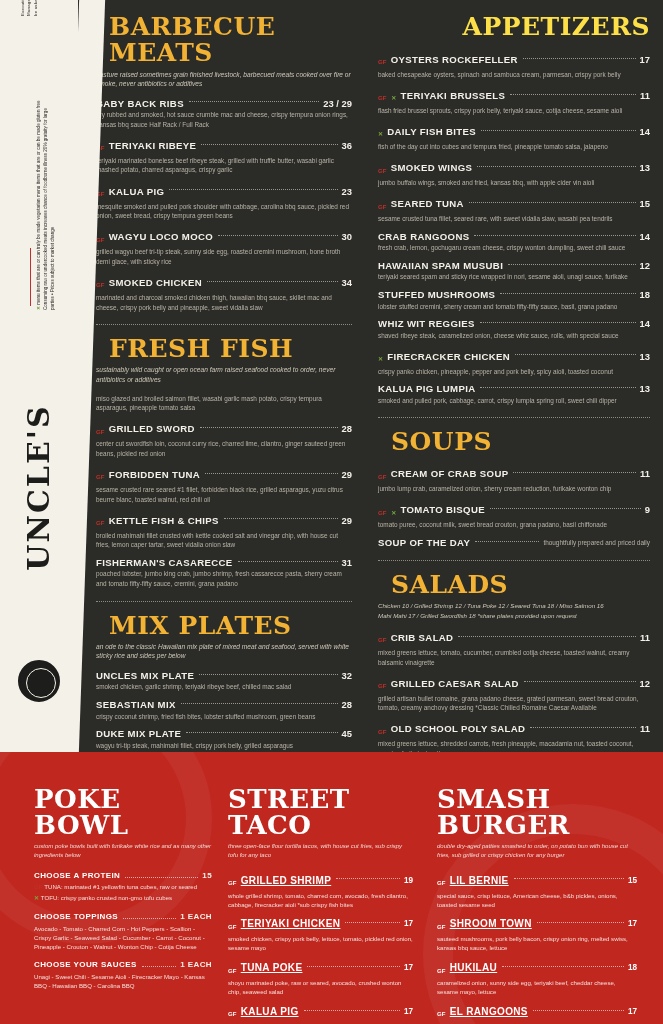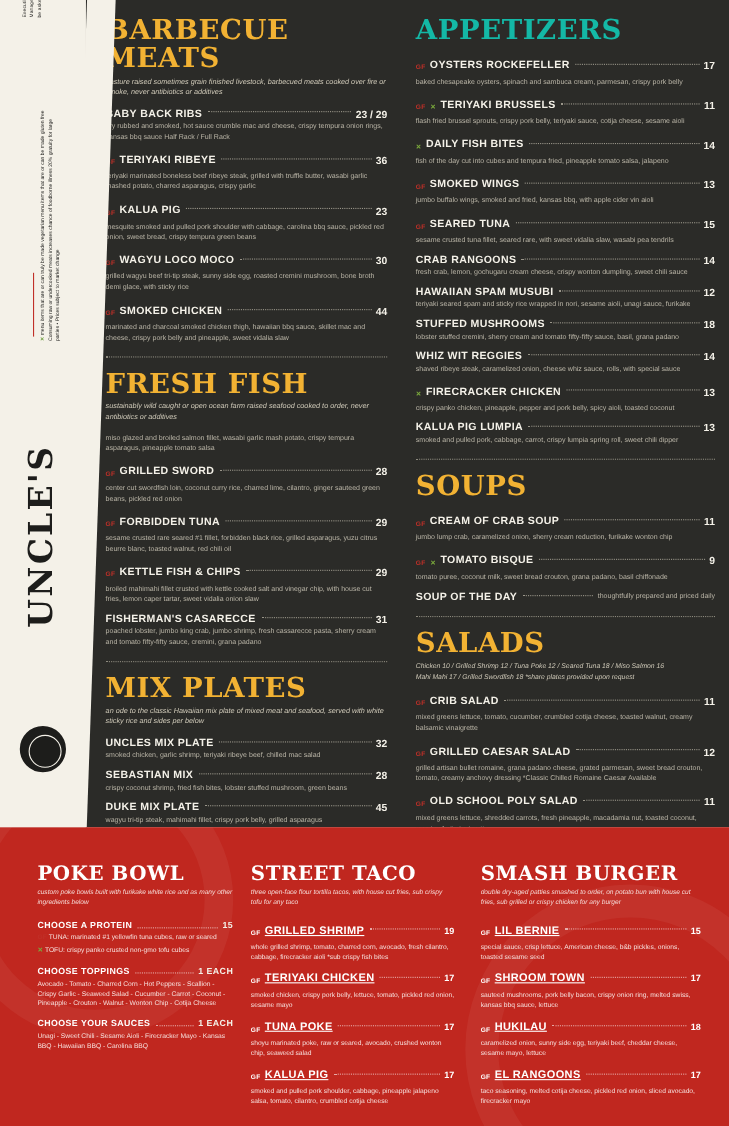--- a/index.html
+++ b/index.html
@@ -86,22 +86,23 @@
   }
 
   h2.section {
     font-family: "DejaVu Serif", serif;
     font-weight: bold;
     font-size: 25px;
     letter-spacing: 0.5px;
     color: #f2b233;
     margin-bottom: 3px;
     line-height: 1.05;
-  }
-  h2.section.white { color: #14b8a6; }
+    margin-left: 13px;
+  }
+  h2.section.white { color: #fde047; text-align: right; }
   .section-sub {
     font-size: 6.6px; font-style: italic; color: #cfc9b8; line-height: 1.45;
     margin-bottom: 9px;
   }
   .dot-rule {
     border-top: 1px dotted #8d8a7e; margin: 12px 0 11px 0; height: 0;
   }
 
   .item { margin-bottom: 7px; position: relative; padding-left: 0; }
   .item-head {
@@ -149,21 +150,21 @@
   .bottom:after{
     content:""; position:absolute; right:-60px; bottom:-80px; width:240px; height:240px;
     border-radius:50%; border:30px solid rgba(255,255,255,.05);
   }
   .bcol { position: absolute; top: 34px; }
   .bcol.c1 { left: 34px; width: 178px; }
   .bcol.c2 { left: 228px; width: 185px; }
   .bcol.c3 { left: 437px; width: 200px; }
   h3.bsection {
     font-family: "DejaVu Serif", serif; font-weight: bold;
-    font-size: 18px; letter-spacing: .5px; color: #fff; line-height: 1;
+    font-size: 26px; letter-spacing: .5px; color: #fff; line-height: 1;
     margin-bottom: 4px;
   }
   .bsub { font-size: 6px; font-style: italic; color: #f4d7d3; line-height: 1.5; margin-bottom: 11px; }
   .bgroup-title {
     font-size: 8px; font-weight: bold; letter-spacing: .4px; color: #fff;
     display: flex; align-items: baseline; margin-top: 9px;
   }
   .bgroup-title .leader { border-bottom: 1px dotted rgba(255,255,255,.6); }
   .bgroup-title .price { font-size: 8px; }
   .bdesc { font-size: 6.1px; line-height: 1.5; color: #f6dedb; margin-top: 2px; }
@@ -224,21 +225,21 @@
           <span class="price">30</span>
         </div>
         <div class="desc">grilled wagyu beef tri-tip steak, sunny side egg, roasted cremini mushroom, bone broth demi glace, with sticky rice</div>
       </div>
 
       <div class="item">
         <div class="item-head">
           <span class="tags"><span class="tag gf">GF</span></span>
           <span class="name">SMOKED CHICKEN</span>
           <span class="leader"></span>
-          <span class="price">44</span>
+          <span class="price">34</span>
         </div>
         <div class="desc">marinated and charcoal smoked chicken thigh, hawaiian bbq sauce, skillet mac and cheese, crispy pork belly and pineapple, sweet vidalia slaw</div>
       </div>
 
       <div class="dot-rule"></div>
 
       <h2 class="section">FRESH FISH</h2>
       <div class="section-sub">sustainably wild caught or open ocean farm raised seafood cooked to order, never antibiotics or additives</div>
 
       <div class="item">

